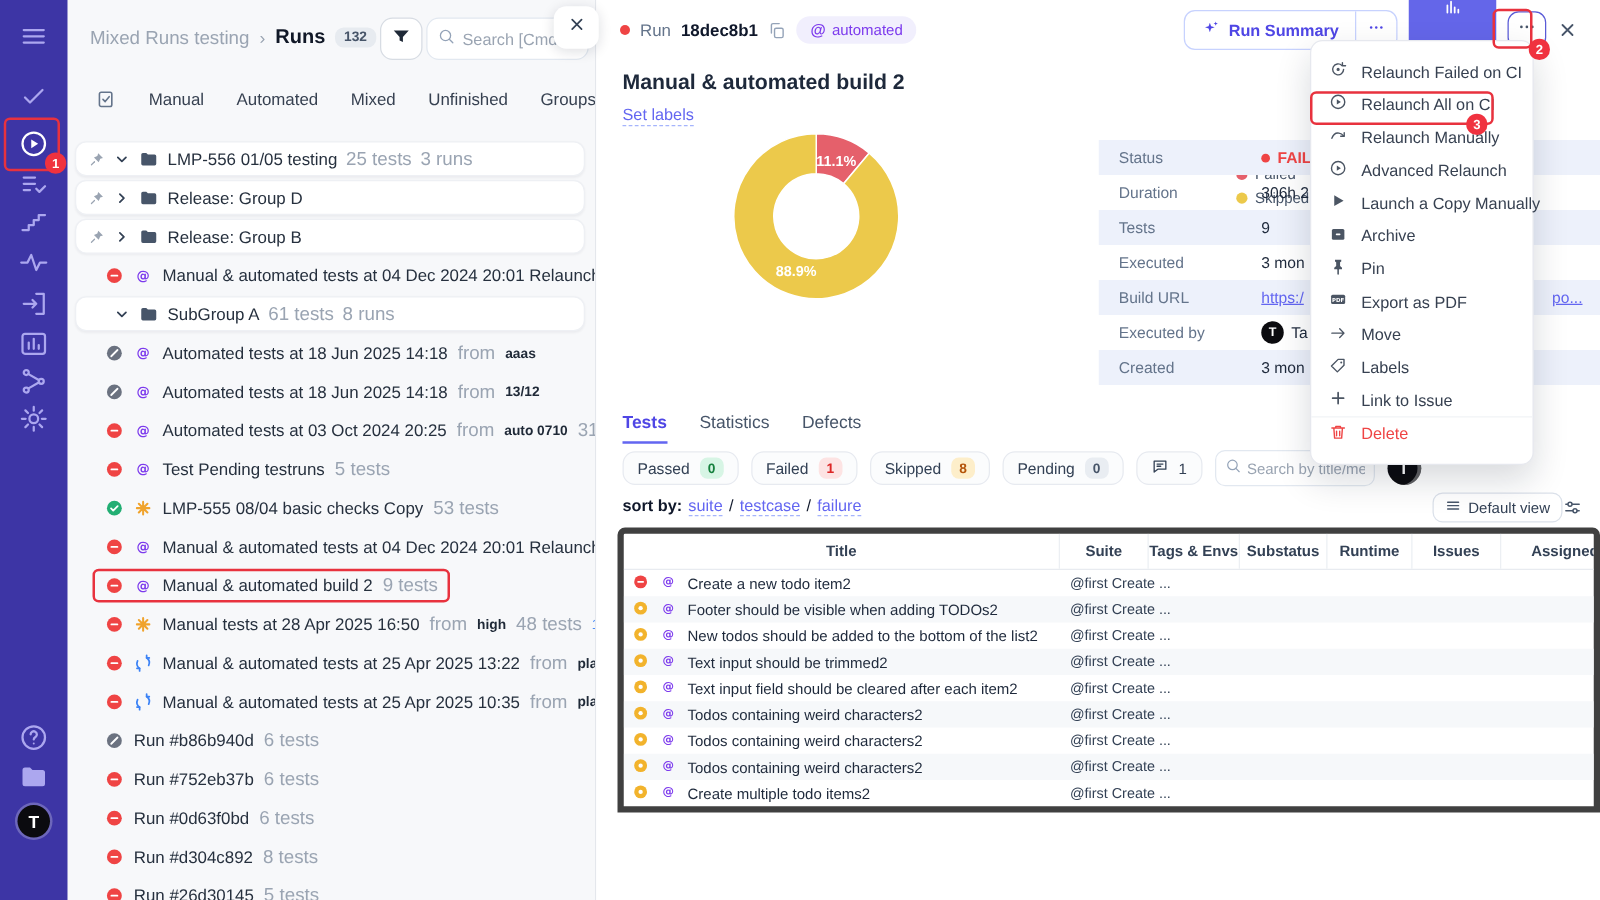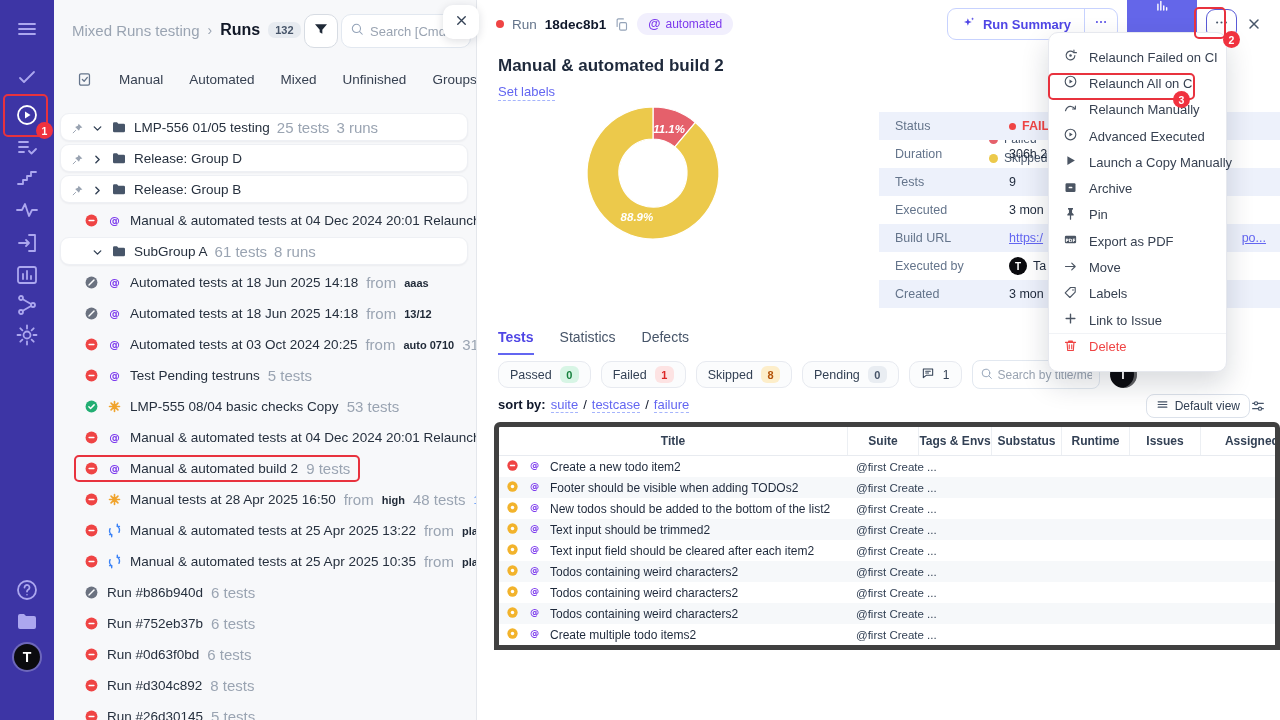--- a/index.html
+++ b/index.html
@@ -101,21 +101,21 @@
   .dots-btn { border:1.6px solid #5a5bd7; border-radius:9px; background:#fff; width:31px; height:30px;
     display:flex; align-items:center; justify-content:center; color:#475569; cursor:pointer; }
   .dots-btn svg { width:15px; height:15px; }
   .panel-close { color:#475569; width:16px; height:16px; cursor:pointer; }
   .panel-close svg { width:16px; height:16px; }
 
   .detail-title { position:absolute; left:21px; top:56px; color:#1e293b; font-size:17px; font-weight:700; }
   .set-labels { position:absolute; left:21px; top:84px; color:#6366f1; font-size:13px;
     border-bottom:1px dashed #a5b4fc; padding-bottom:1px; cursor:pointer; }
 
-  .donut-wrap { position:absolute; left:98px; top:95px; width:156px; height:156px;font-style:italic; }
+  .donut-wrap { position:absolute; left:98px; top:95px; width:156px; height:156px; }
   .legend { position:absolute; left:512px; top:113px; display:flex; flex-direction:column; gap:5px; }
   .legend-item { display:flex; align-items:center; gap:6px; }
   .legend-dot { width:9px; height:9px; border-radius:50%; flex:none; }
   .legend-label { color:#475569; font-size:12px; }
 
   .info-table { position:absolute; left:402px; top:112px; width:401px; }
   .info-row { height:28px; display:flex; align-items:center; padding-left:16px; }
   .info-row.shaded { background:#edf1fb; }
   .info-label { width:114px; color:#64748b; font-size:12.5px; flex:none; }
   .info-val { color:#1e293b; font-size:12.5px; display:flex; align-items:center; gap:6px; flex:1; padding-right:14px; }
@@ -1013,21 +1013,21 @@
             <path d="M4 15.5C5.6 11 9.2 8.2 13 8.8c2.7.4 4.7 1.9 6.2 3.8"></path>
             <path d="M19.8 8.2v4.5h-4.5"></path>
           </svg></span>
         <span>Relaunch Manually</span>
       </div>
       <div class="menu-item">
         <span><svg viewBox="0 0 24 24" fill="none" stroke="currentColor" stroke-width="1.8" stroke-linecap="round" stroke-linejoin="round">
             <circle cx="12" cy="12" r="8.5"></circle>
             <path d="M10.3 8.7l5.2 3.3-5.2 3.3z" fill="currentColor" stroke="none"></path>
           </svg></span>
-        <span>Advanced Executed</span>
+        <span>Advanced Relaunch</span>
       </div>
       <div class="menu-item">
         <span><svg viewBox="0 0 24 24" fill="none" stroke="currentColor" stroke-width="1.8" stroke-linecap="round" stroke-linejoin="round">
             <path d="M7 5l12 7-12 7z" fill="currentColor" stroke="none"></path>
           </svg></span>
         <span>Launch a Copy Manually</span>
       </div>
       <div class="menu-item">
         <span><svg viewBox="0 0 24 24" fill="none" stroke="currentColor" stroke-width="1.8" stroke-linecap="round" stroke-linejoin="round">
             <rect x="4" y="5" width="16" height="14" rx="2" fill="currentColor" stroke="none"></rect>

